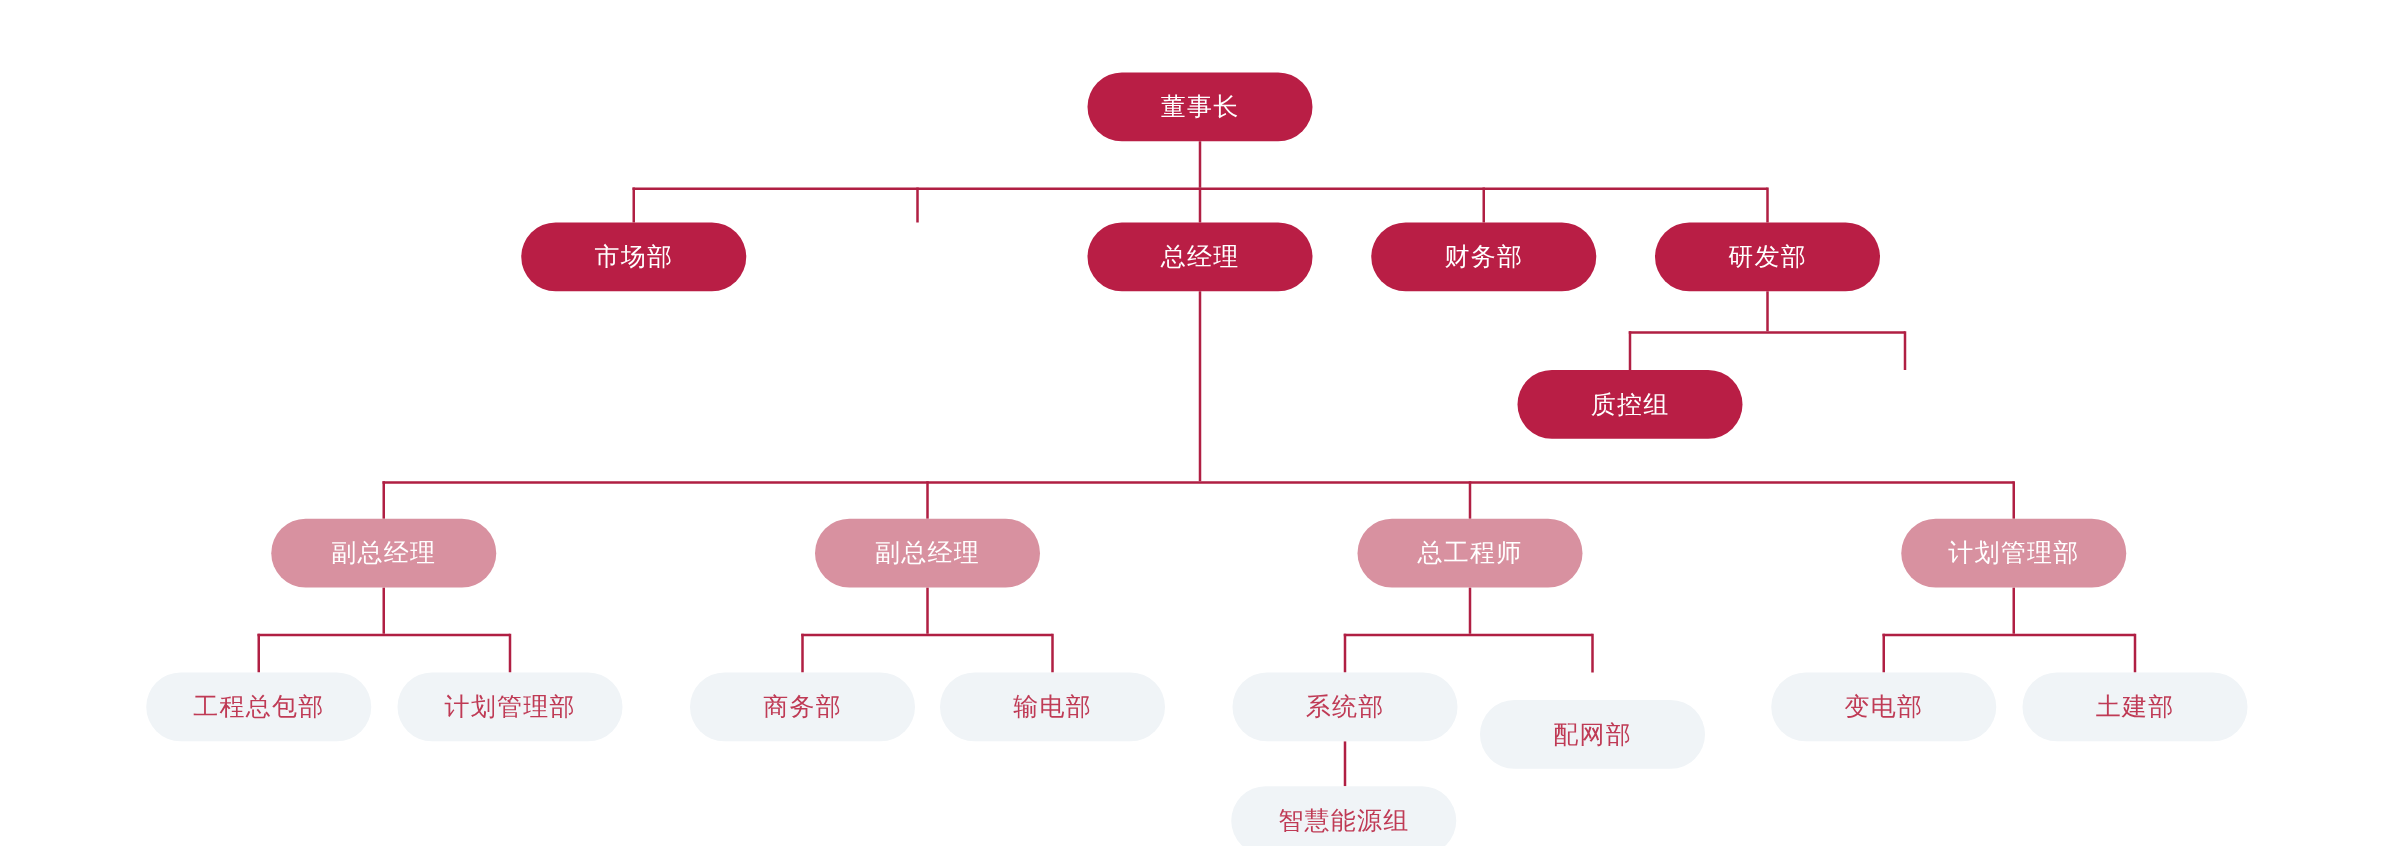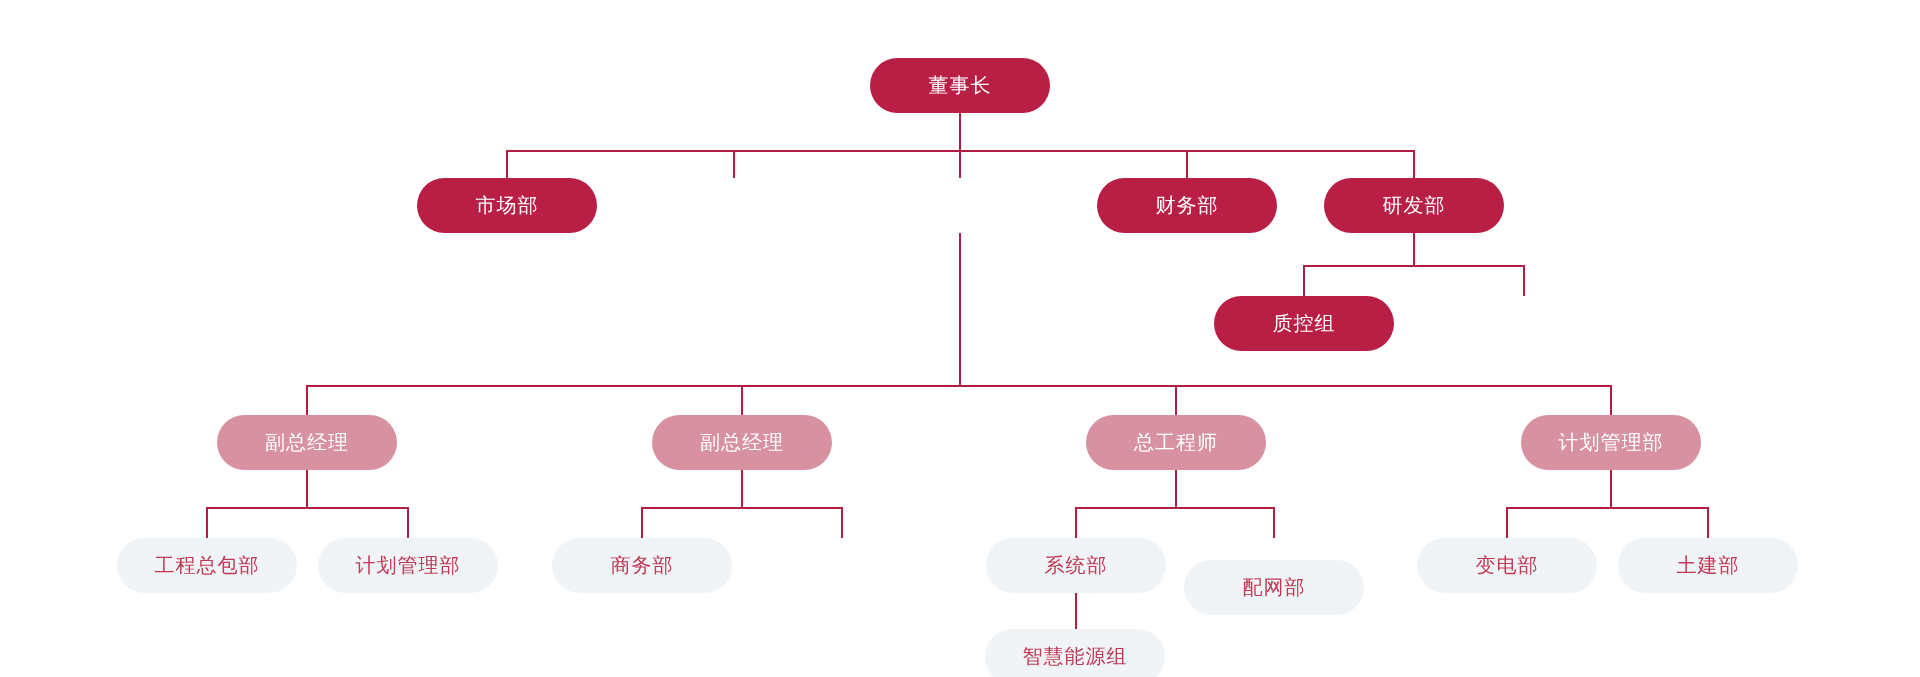--- a/index.html
+++ b/index.html
@@ -75,33 +75,35 @@
   <div class="cl v" style="left:1610px;top:438px;height:37px"></div>
   <div class="cl h" style="left:1506px;top:475px;width:202px"></div>
   <div class="cl v" style="left:1506px;top:475px;height:31px"></div>
   <div class="cl v" style="left:1707px;top:475px;height:31px"></div>
 
   <div class="cl v" style="left:1075px;top:561px;height:36px"></div>
 
   <div class="node primary" style="left:870px;top:26px">董事长</div>
 
   <div class="node primary" style="left:417px;top:146px">市场部</div>
+  <div class="node primary" style="left:870px;top:146px">总经理</div>
   <div class="node primary" style="left:1097px;top:146px">财务部</div>
   <div class="node primary" style="left:1214px;top:264px">质控组</div>
 
   <div class="node primary" style="left:1324px;top:146px">研发部</div>
 
   <div class="node secondary" style="left:217px;top:383px">副总经理</div>
   <div class="node secondary" style="left:652px;top:383px">副总经理</div>
   <div class="node secondary" style="left:1086px;top:383px">总工程师</div>
   <div class="node secondary" style="left:1521px;top:383px">计划管理部</div>
 
   <div class="node tertiary" style="left:117px;top:506px">工程总包部</div>
   <div class="node tertiary" style="left:318px;top:506px">计划管理部</div>
   <div class="node tertiary" style="left:552px;top:506px">商务部</div>
+  <div class="node tertiary" style="left:752px;top:506px">输电部</div>
   <div class="node tertiary" style="left:986px;top:506px">系统部</div>
   <div class="node tertiary" style="left:1184px;top:528px">配网部</div>
   <div class="node tertiary" style="left:1417px;top:506px">变电部</div>
   <div class="node tertiary" style="left:985px;top:597px">智慧能源组</div>
 
   <div class="node tertiary" style="left:1618px;top:506px">土建部</div>
 
 </div>
 
 </body></html>

